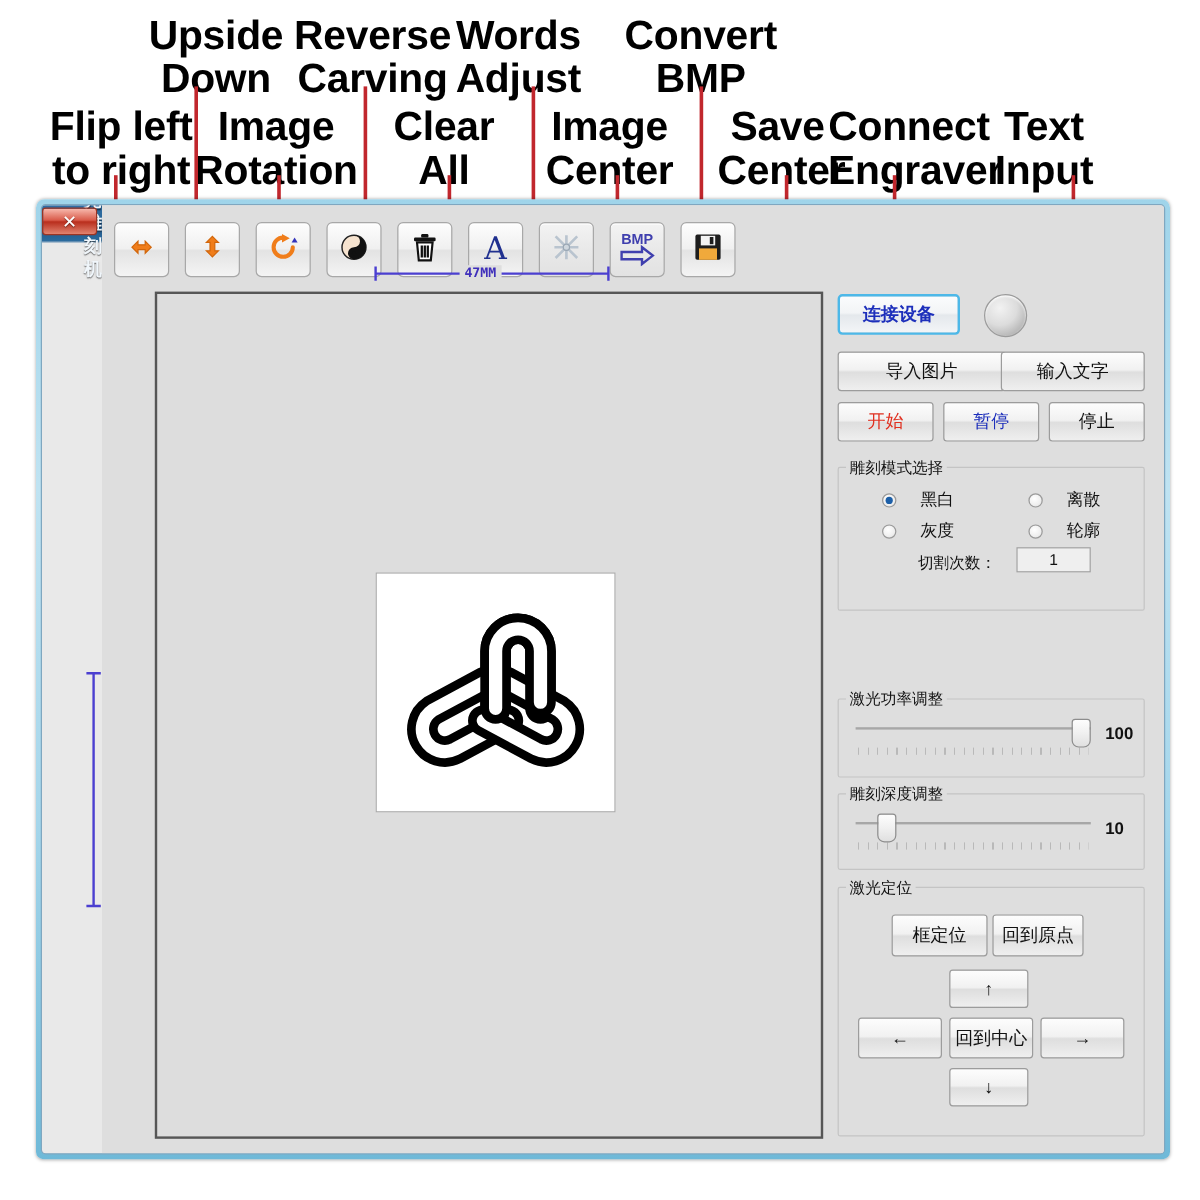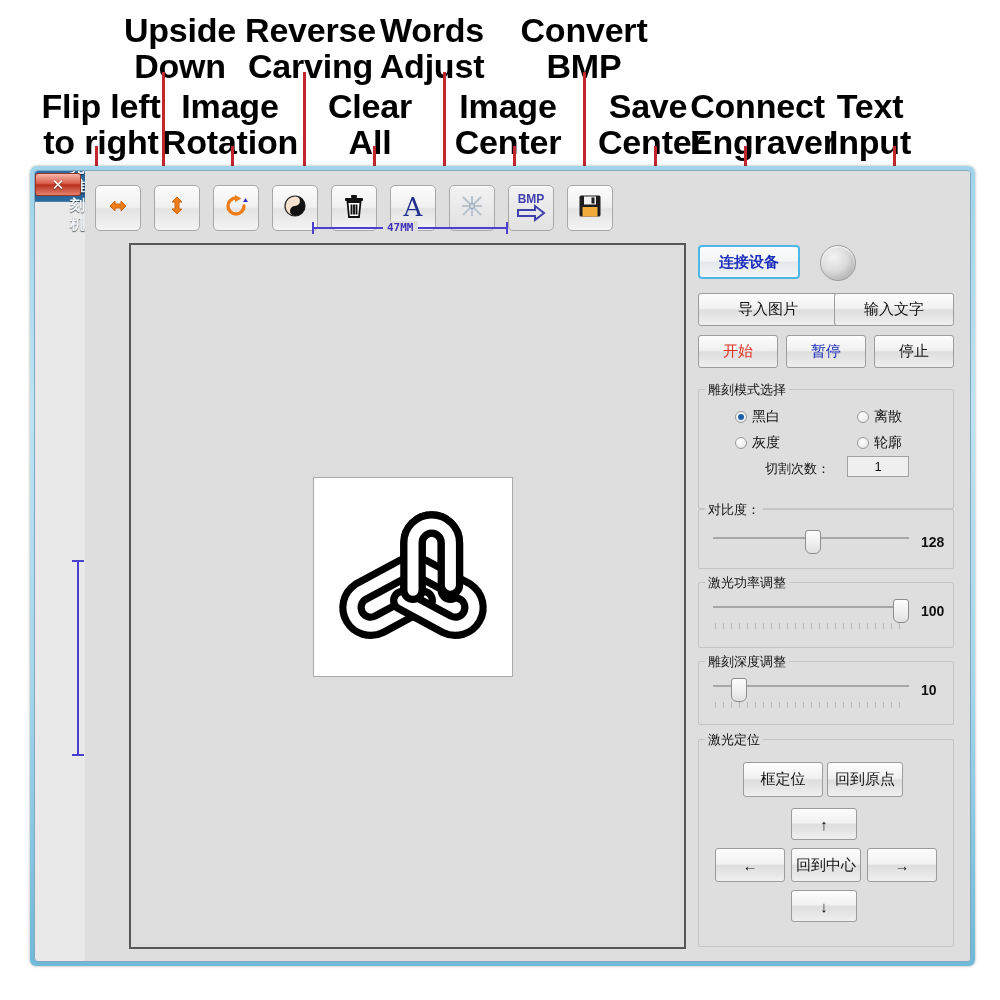--- a/index.html
+++ b/index.html
@@ -109,21 +109,21 @@
     background:radial-gradient(circle at 36% 32%,#f2f2f2 0%,#dcdcdc 45%,#b4b4b4 78%,#9a9a9a 100%);
     border:1px solid #9b9b9b;box-shadow:inset 0 1px 2px #fff;
   }
   .grp{
     position:absolute;border:1px solid #c4c4c4;border-radius:2px;box-sizing:border-box;
   }
   .grp > .glabel{
     position:absolute;top:-9px;left:6px;background:#dedede;padding:0 3px;
     font-size:13px;color:#111;font-weight:normal;white-space:nowrap;
   }
-  .radio{display:flex;align-items:center;gap:5px;font-size:14px;color:#111;position:absolute;justify-content:flex-end;}
+  .radio{display:flex;align-items:center;gap:20px;font-size:14px;color:#111;position:absolute;justify-content:flex-end;}
   .rdot{
     width:12px;height:12px;border-radius:50%;border:1px solid #9a9a9a;
     background:radial-gradient(circle at 40% 35%,#fff 0%,#efefef 60%,#dcdcdc 100%);
     display:flex;align-items:center;justify-content:center;box-sizing:border-box;
   }
   .rdot.on::after{content:"";width:6px;height:6px;border-radius:50%;background:#1c5fa8;display:block;}
   .tin{
     border:1px solid #a0a0a0;background:#efefef;box-sizing:border-box;
     display:flex;align-items:center;justify-content:center;font-size:13px;color:#111;
   }
@@ -389,28 +389,20 @@
             </span>
             <span class="radio" style="left:158px;top:44px;">
               <i class="rdot"></i>
               <span>轮廓</span>
             </span>
 
             <span class="fieldlbl" style="left:66px;top:70px;">切割次数：</span>
             <span class="tin" style="position:absolute;left:148px;top:66px;width:62px;height:21px;">1</span>
           </div>
 
-          <div class="grp" style="left:4px;top:272px;width:256px;height:60px;">
-            <span class="glabel">对比度：</span>
-            <span class="slider" style="left:14px;top:20px;width:196px;height:30px;">
-              <i class="strack"></i>
-              <i class="sthumb" style="left:92px;"></i>
-            </span>
-            <span class="sval" style="left:222px;top:24px;">128</span>
-          </div>
 
           <div class="grp" style="left:4px;top:345px;width:256px;height:66px;">
             <span class="glabel">激光功率调整</span>
             <span class="slider" style="left:14px;top:16px;width:196px;height:32px;">
               <i class="strack"></i>
               <i class="sticks"></i>
               <i class="sthumb" style="left:180px;"></i>
             </span>
             <span class="sval" style="left:222px;top:20px;">100</span>
           </div>

